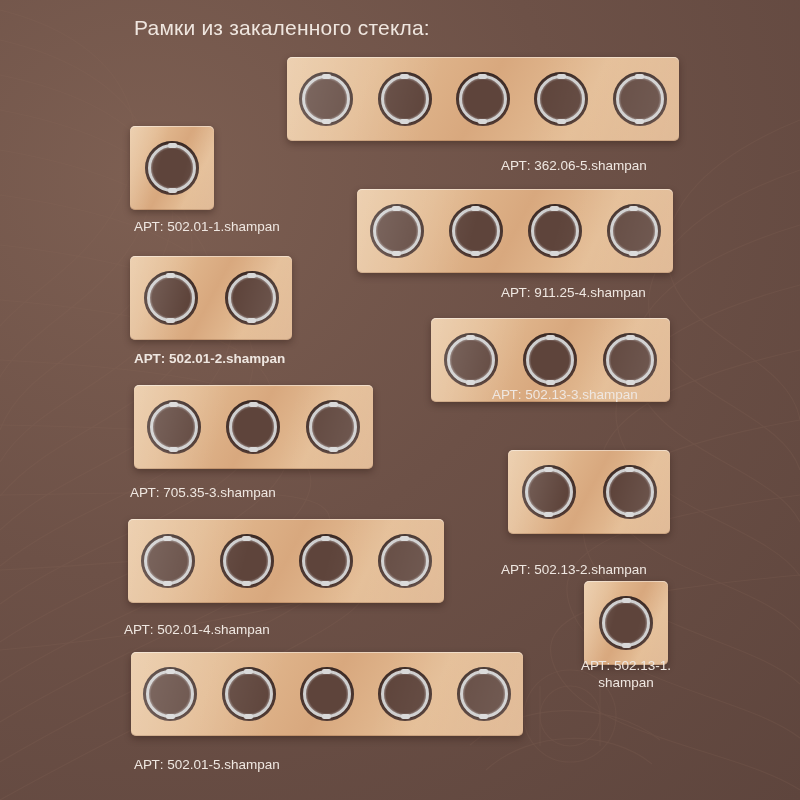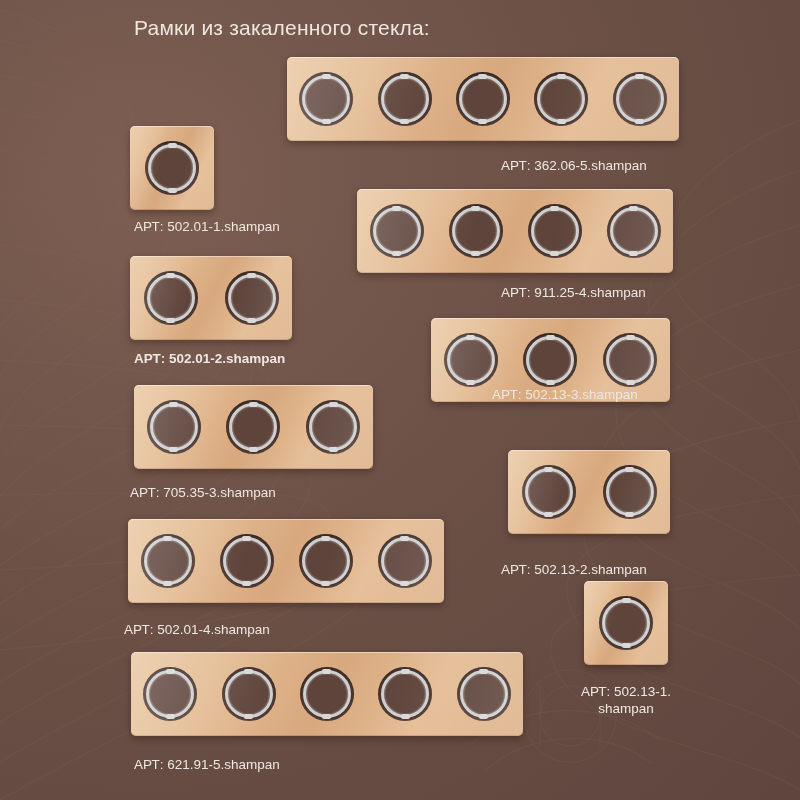--- a/index.html
+++ b/index.html
@@ -219,21 +219,21 @@
     </div>
     <div class="hole" style="width:54px;height:54px;">
       <div class="ring"></div>
         <div class="inner"></div>
     </div>
     <div class="hole" style="width:54px;height:54px;">
       <div class="ring"></div>
         <div class="inner"></div>
     </div>
   </div>
-  <div class="caption" style="left:134px; top:757px;">АРТ: 621.91-5.shampan</div>
+  <div class="caption" style="left:134px; top:757px;">АРТ: 502.01-5.shampan</div>
 
   <div class="frame" style="left:287px; top:57px; width:392px; height:84px;">
     <div class="hole" style="width:54px;height:54px;">
       <div class="ring"></div>
         <div class="inner"></div>
     </div>
     <div class="hole" style="width:54px;height:54px;">
       <div class="ring"></div>
         <div class="inner"></div>
     </div>
@@ -299,16 +299,16 @@
     </div>
   </div>
   <div class="caption" style="left:501px; top:543px;margin-top:19px;">АРТ: 502.13-2.shampan</div>
 
   <div class="frame" style="left:584px; top:581px; width:84px; height:84px;">
     <div class="hole" style="width:54px;height:54px;">
       <div class="ring"></div>
         <div class="inner"></div>
     </div>
   </div>
-  <div class="caption center" style="left:564px; top:684px; width:124px;">АРТ: 502.13-1.
+  <div class="caption center" style="left:564px; top:658px; width:124px;">АРТ: 502.13-1.
 shampan</div>
 
 </div>
 
 </body></html>

